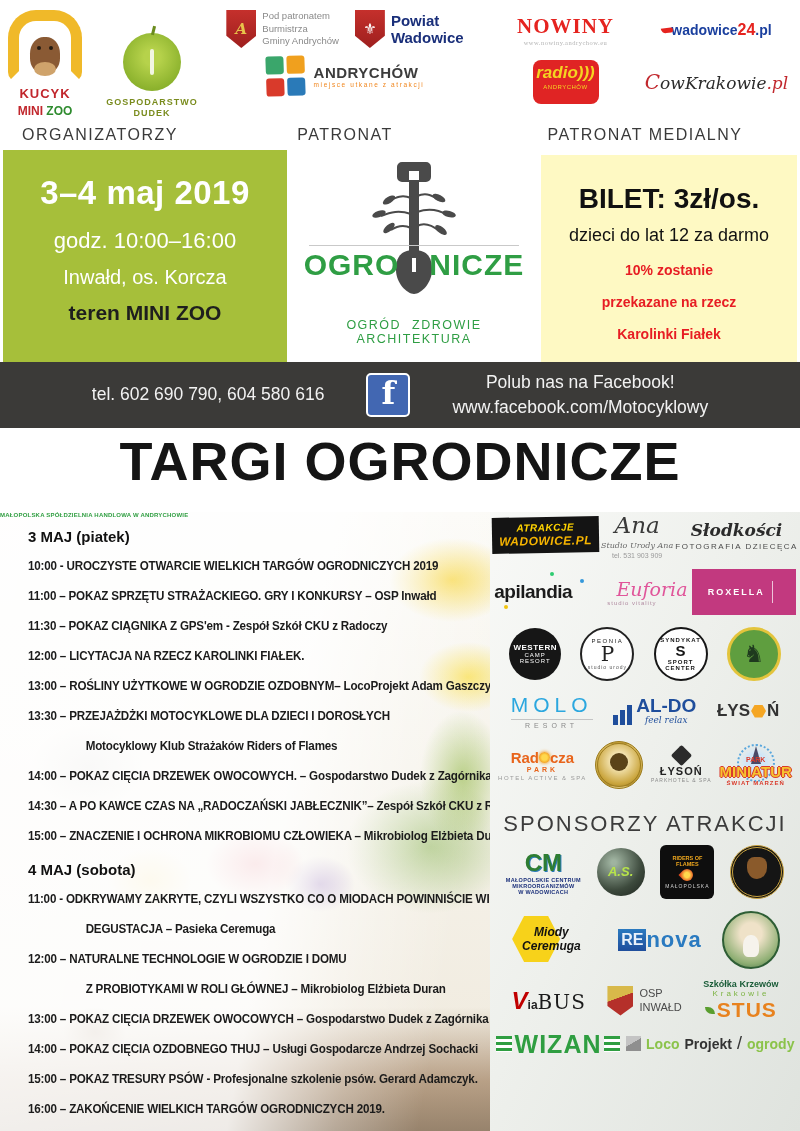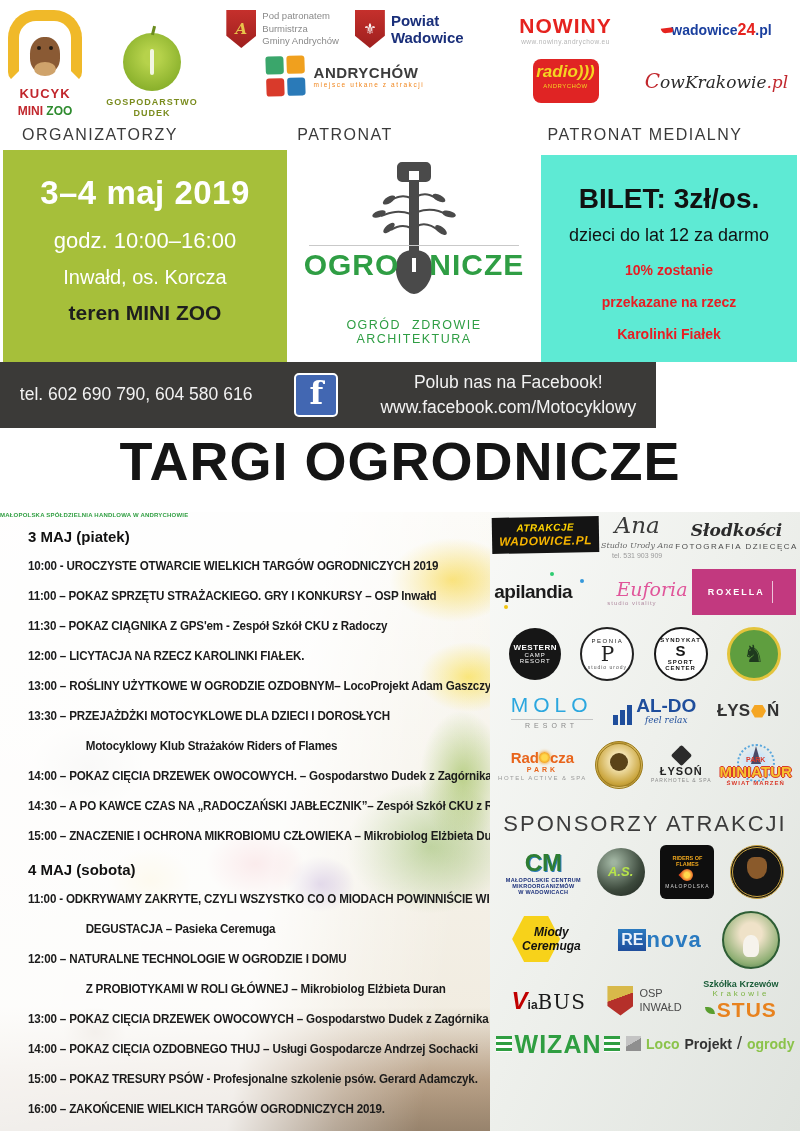--- a/index.html
+++ b/index.html
@@ -45,21 +45,21 @@
   .pat-txt{font-size:9.5px;color:#8a8a8a;line-height:1.3;}
   .powiat-txt{font-size:15px;font-weight:bold;color:#1a2f7a;line-height:1.15;}
   .pat-row2{display:flex;justify-content:center;gap:8px;align-items:center;margin-top:8px;}
   .blocks{width:40px;height:40px;display:grid;grid-template-columns:18px 18px;grid-gap:3px;transform:rotate(-2deg);}
   .blocks span{width:18px;height:18px;border-radius:3px;display:block;}
   .bk1{background:#3aa66b;} .bk2{background:#f0a01e;} .bk3{background:#d93a2b;} .bk4{background:#2a7ab8;}
   .andry-name{font-size:15px;font-weight:bold;color:#3c3c3c;letter-spacing:.5px;}
   .andry-tag{font-size:6.5px;color:#f0861e;letter-spacing:1.6px;}
   
   .med-grid{display:grid;grid-template-columns:1fr 1fr;grid-row-gap:14px;align-items:center;justify-items:center;padding:4px 8px 0 0;}
-  .nowiny{text-align:center;}
+  .nowiny{text-align:center;font-family:Liberation Serif, serif;}
   .nowiny-n{font-size:21px;font-weight:bold;color:#e5231f;letter-spacing:1px;}
   .nowiny-s{font-size:6.5px;color:#b5b5b5;letter-spacing:.5px;}
   .w24{font-size:14px;font-weight:bold;color:#1a3f9e;position:relative;padding-left:10px;}
   .w24 .n24{color:#e5231f;font-size:16px;}
   .w24:before{content:"";position:absolute;left:0;top:7px;width:12px;height:5px;background:#e5231f;
               border-radius:0 4px 4px 10px;transform:rotate(-8deg);}
   .radiobox{background:#e02424;border-radius:8px;width:66px;height:42px;text-align:center;padding-top:2px;}
   .radio-n{font-size:17px;font-weight:bold;font-style:italic;color:#f5d422;line-height:1.3;}
   .radio-s{font-size:6px;color:#f5d422;letter-spacing:.5px;}
   .cow{font-family:"DejaVu Serif",serif;font-style:italic;font-size:17px;color:#2b2b2b;}
@@ -73,27 +73,27 @@
   .gb-hours{margin-top:16px;font-size:22px;}
   .gb-place{margin-top:12px;font-size:20px;}
   .gb-venue{margin-top:12px;font-size:21px;color:#1e1e1e;font-weight:bold;}
   .logobox{position:absolute;left:287px;top:0;width:254px;height:212px;background:#fff;text-align:center;}
   .shovel{position:absolute;left:50%;top:8px;transform:translateX(-50%);}
   .logo-words{position:absolute;top:92px;left:0;width:100%;}
   .lw-row{display:flex;justify-content:center;gap:58px;font-size:19px;letter-spacing:2px;color:#4a4a4a;}
   .logo-rule{width:210px;height:1px;background:#c9c9c9;margin:3px auto 2px auto;}
   .lo-row{display:flex;justify-content:center;gap:30px;font-size:30px;font-weight:bold;letter-spacing:1px;color:#2f9e44;}
   .logo-tag{position:absolute;top:168px;width:100%;font-size:12.5px;letter-spacing:1.5px;word-spacing:6px;color:#2f9e44;}
-  .yellowbox{position:absolute;left:541px;top:5px;width:256px;height:207px;background:#5eead4;text-align:center;}
+  .yellowbox{position:absolute;left:541px;top:5px;width:256px;height:207px;background:#fef9c3;text-align:center;}
   .yb-price{margin-top:28px;font-size:28px;font-weight:bold;color:#111;}
   .yb-free{margin-top:10px;font-size:18px;color:#111;}
   .yb-red{margin-top:16px;font-size:14px;font-weight:bold;color:#e71d23;}
 
   
-  .contactbar{position:absolute;top:362px;left:0;width:656px;height:66px;background:#3b3a38;
+  .contactbar{position:absolute;top:362px;left:0;width:800px;height:66px;background:#3b3a38;
               display:flex;align-items:center;justify-content:center;gap:42px;}
   .cb-left,.cb-right{color:#f2f2f2;font-size:17.5px;line-height:1.45;text-align:center;}
   .fbicon{width:40px;height:40px;background:#4267b2;border:2px solid #fff;border-radius:5px;
           color:#fff;font-family:"DejaVu Serif",serif;font-weight:bold;font-size:32px;line-height:36px;text-align:center;}
 
   
   .main-title{position:absolute;top:430px;left:0;width:800px;text-align:center;margin:0;
               font-size:54px;font-weight:bold;letter-spacing:1px;color:#151515;}
 
   

